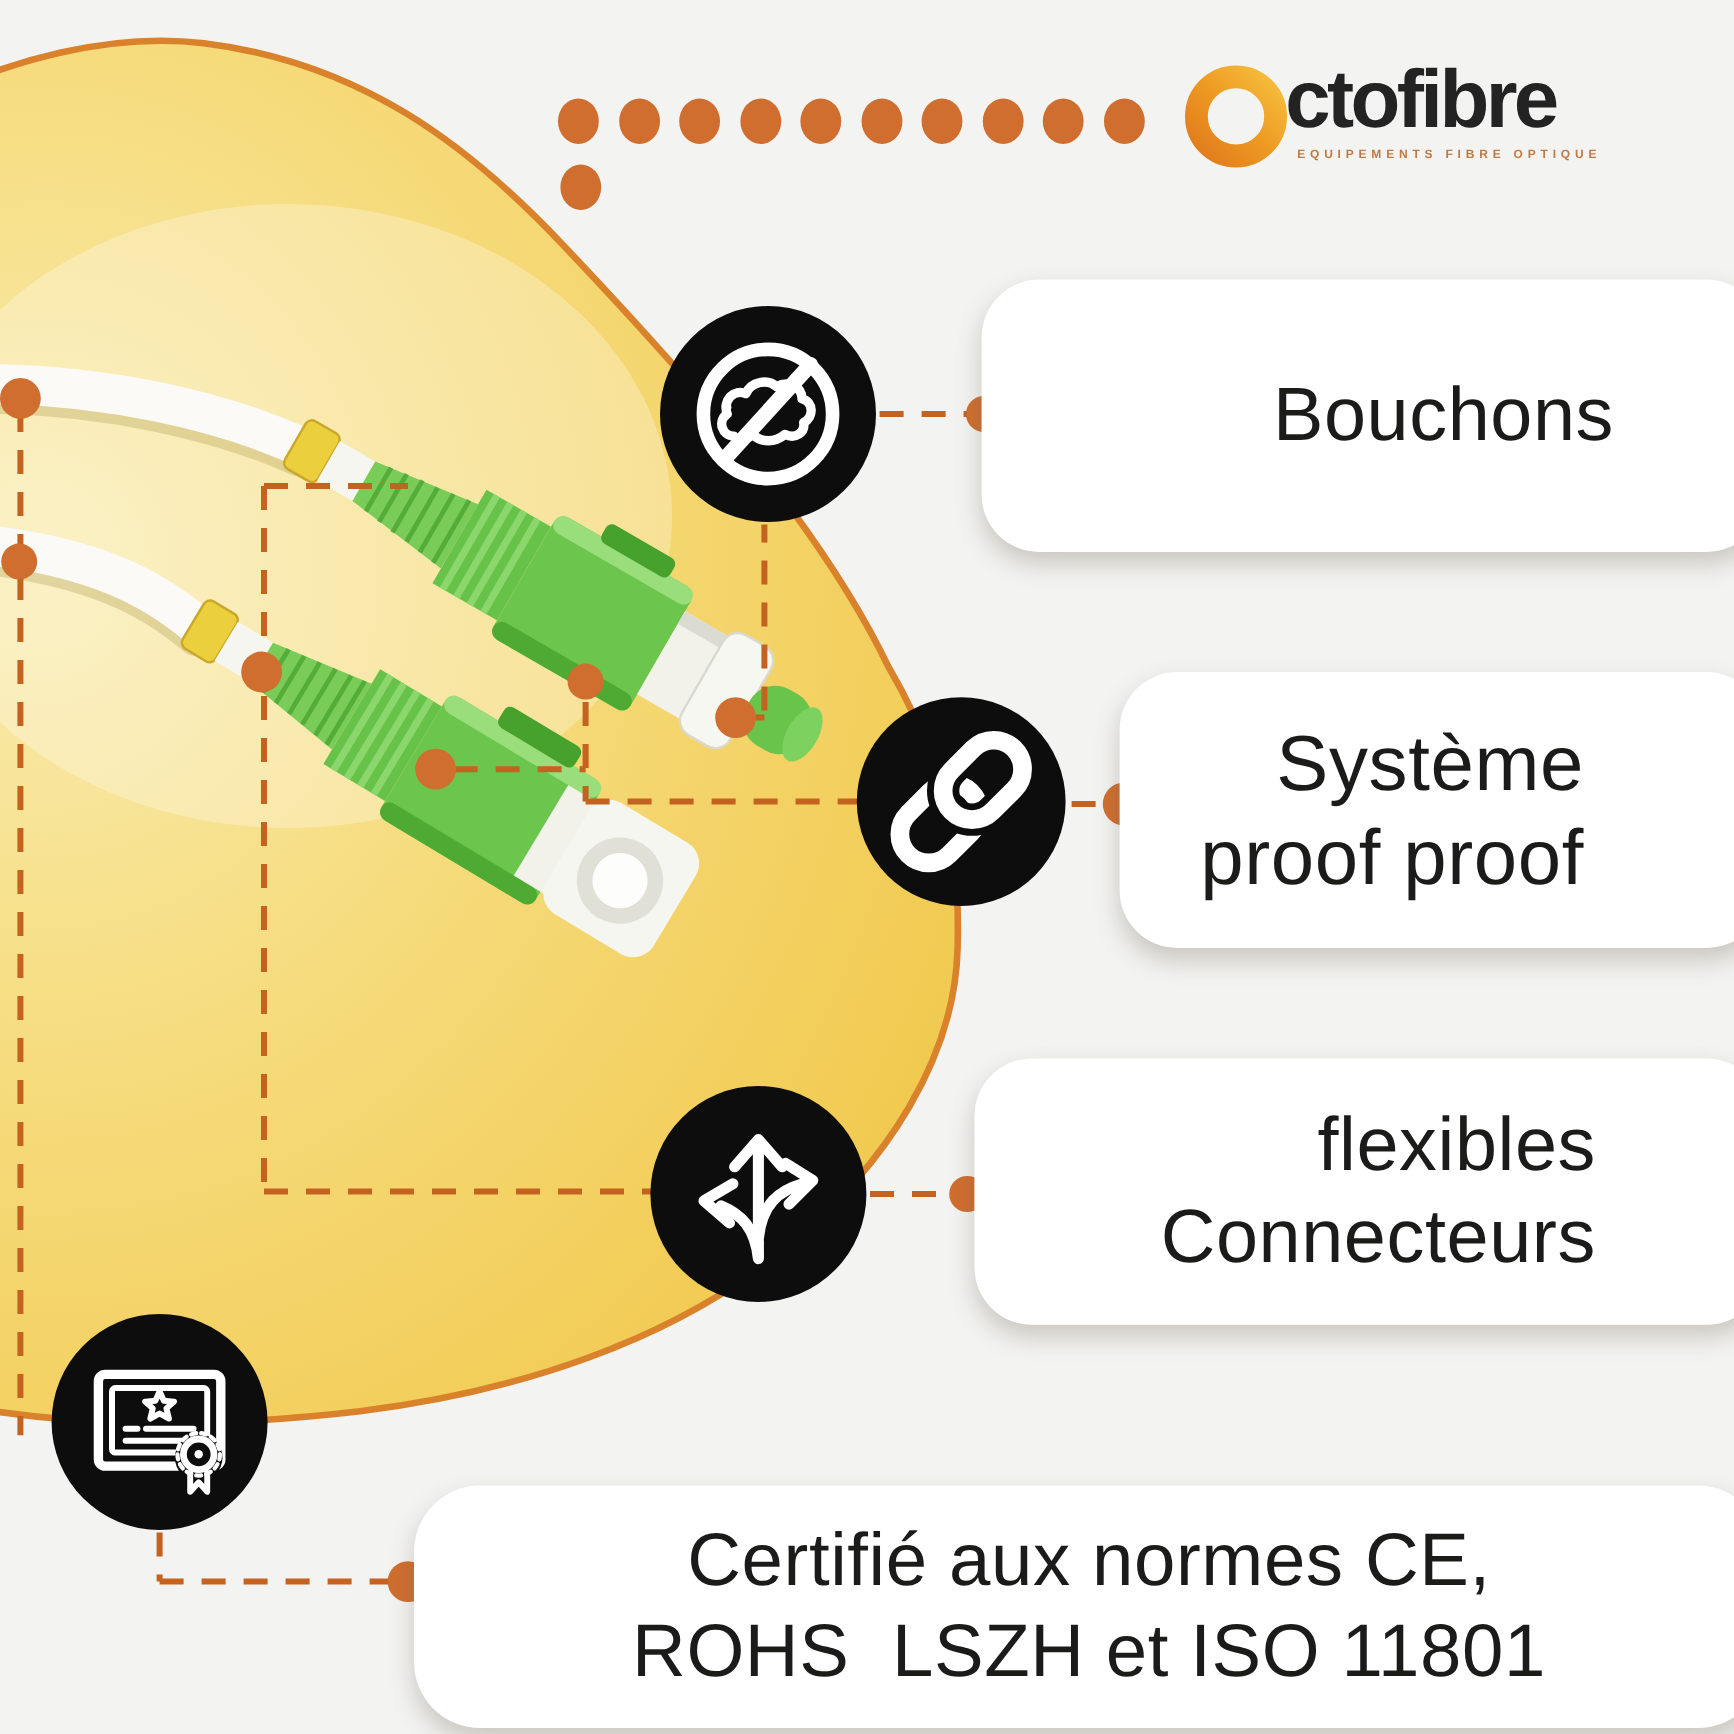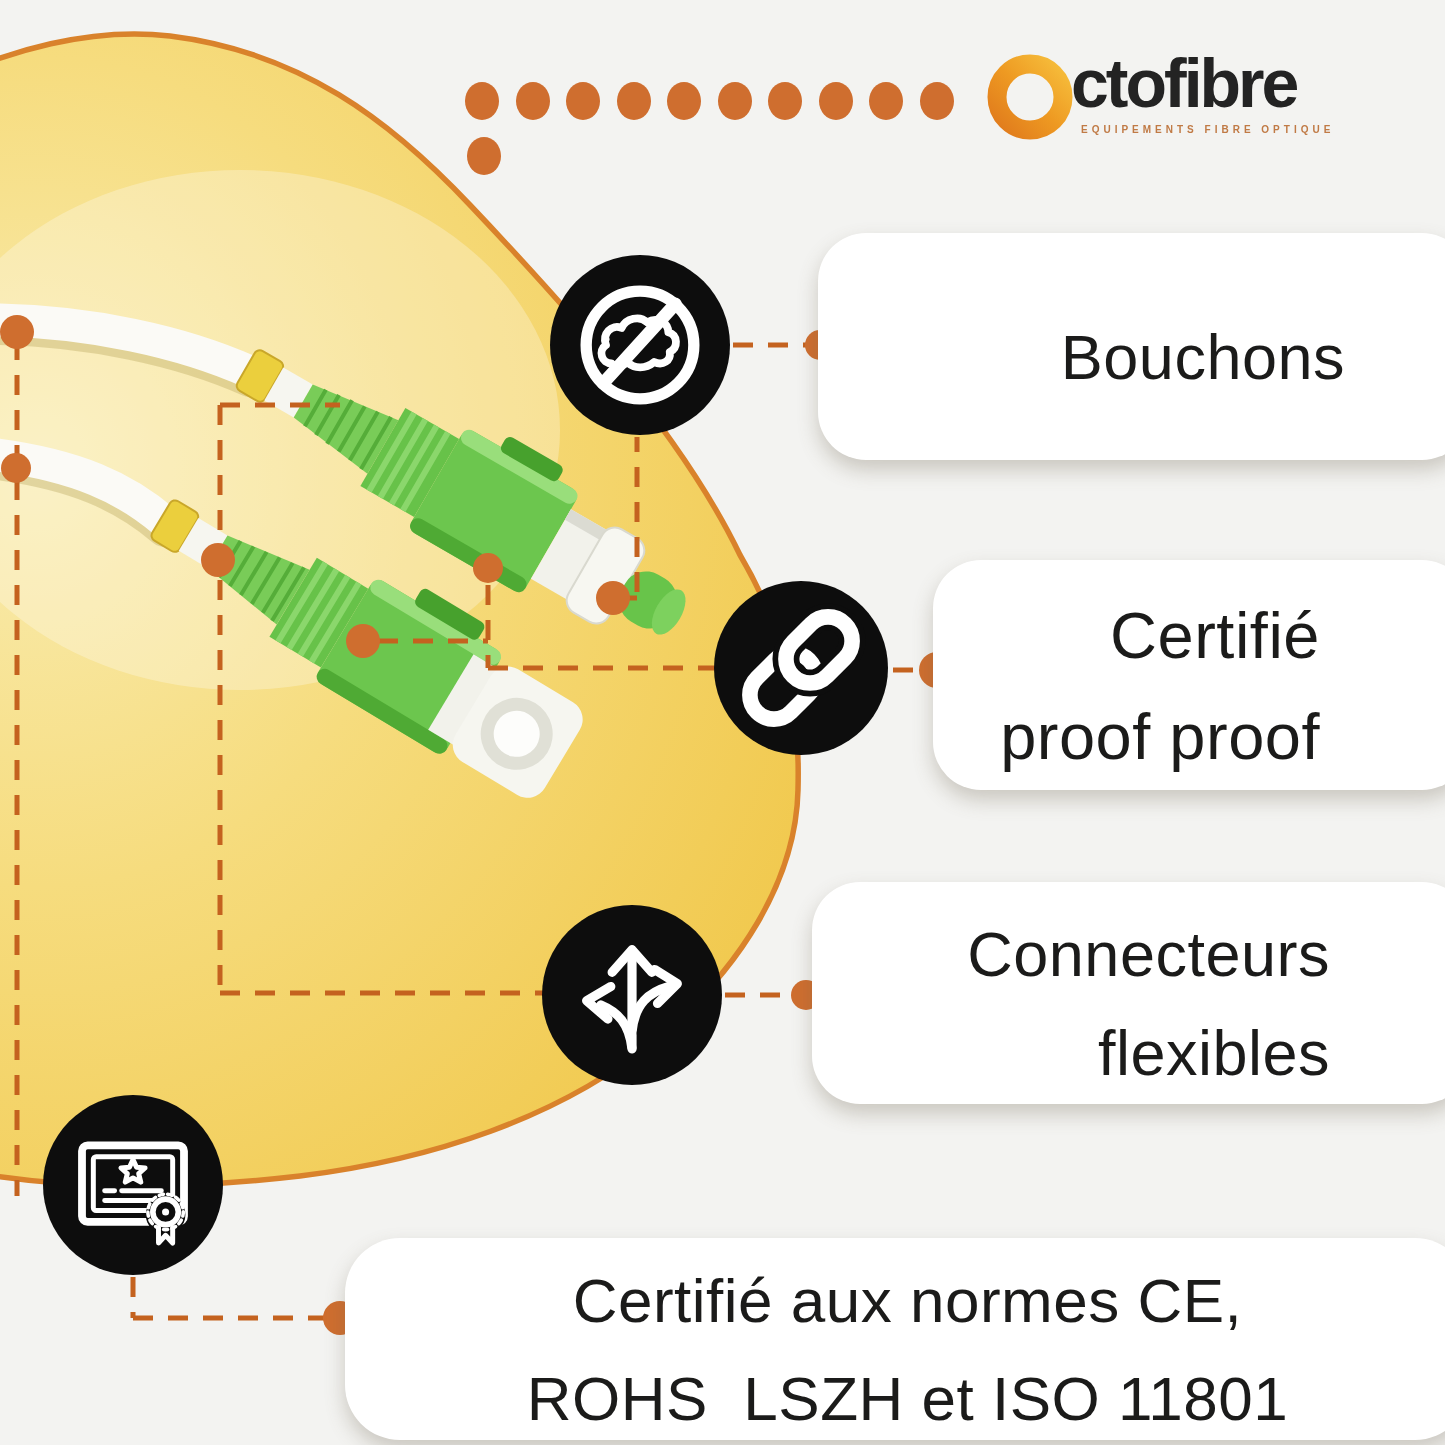--- a/index.html
+++ b/index.html
@@ -14,21 +14,21 @@
     background:#0D0D0D;display:flex;align-items:center;justify-content:center;
   }
   .badge svg{width:170px;height:170px;}
   
   .card{
     position:absolute;background:#FFFFFF;border-radius:48px;
     box-shadow:0 10px 20px rgba(110,100,80,.30);
     display:flex;flex-direction:column;justify-content:center;
     color:#1B1B1A;
   }
-  .card-line{white-space:pre-wrap;letter-spacing:.5px;margin-top:22px;}
+  .card-line{white-space:pre-wrap;letter-spacing:.5px;}
   .align-right .card-line{text-align:right;}
   .align-center .card-line{text-align:center;}
   
   .logo{position:absolute;left:985px;top:50px;width:460px;height:120px;}
   .logo-ring{position:absolute;left:0;top:0;}
   .logo-word{
     position:absolute;left:86px;top:-6px;font-size:68px;font-weight:bold;
     letter-spacing:-3px;color:#232323;
   }
   .logo-tagline{
@@ -194,27 +194,27 @@
       <circle cx="83" cy="79" r="2.5" fill="#FFFFFF" stroke="none"></circle>
       <path stroke-width="3.5" d="M78 90 V101 L83 95.5 L88 101 V90"></path>
     </svg>
   </div>
 
   <div class="card align-right" style="left:818px;top:233px;width:652px;height:227px;font-size:63px;line-height:77px;padding-right:125px;box-sizing:border-box;">
     <div class="card-line">Bouchons</div>
   </div>
 
   <div class="card align-right" style="left:933px;top:560px;width:537px;height:230px;font-size:65px;line-height:79px;padding-right:150px;box-sizing:border-box;">
-    <div class="card-line">Certifié</div>
+    <div class="card-line">Système</div>
     <div class="card-line">proof proof</div>
   </div>
 
   <div class="card align-right" style="left:812px;top:882px;width:658px;height:222px;font-size:63px;line-height:77px;padding-right:140px;box-sizing:border-box;">
+    <div class="card-line">flexibles</div>
     <div class="card-line">Connecteurs</div>
-    <div class="card-line">flexibles</div>
   </div>
 
   <div class="card align-center" style="left:345px;top:1238px;width:1125px;height:202px;font-size:62px;line-height:76px;border-radius:55px;">
     <div class="card-line">Certifié aux normes CE,</div>
     <div class="card-line">ROHS  LSZH et ISO 11801</div>
   </div>
 
   <div class="logo">
     <svg class="logo-ring" width="90" height="92" viewBox="0 0 90 92">
       <defs>

